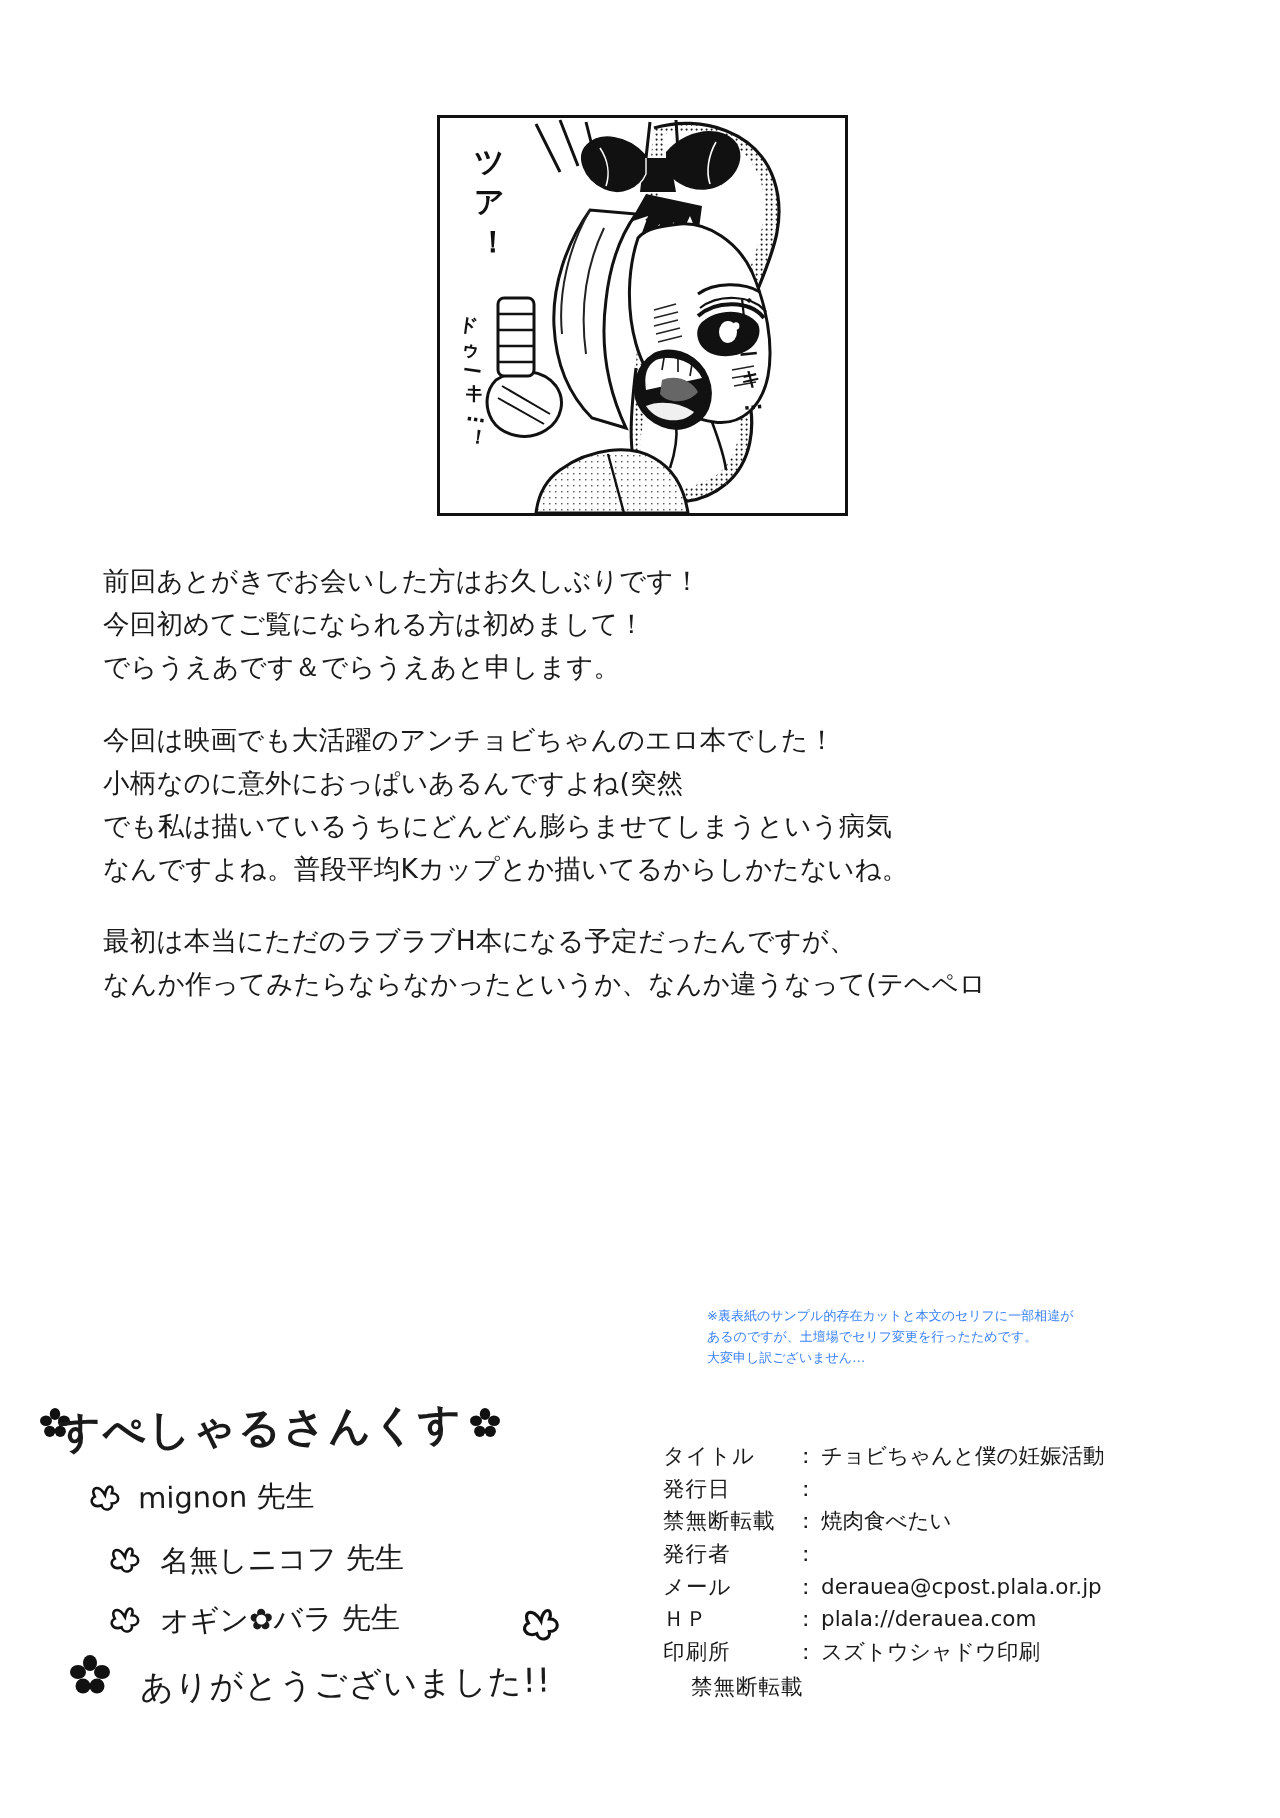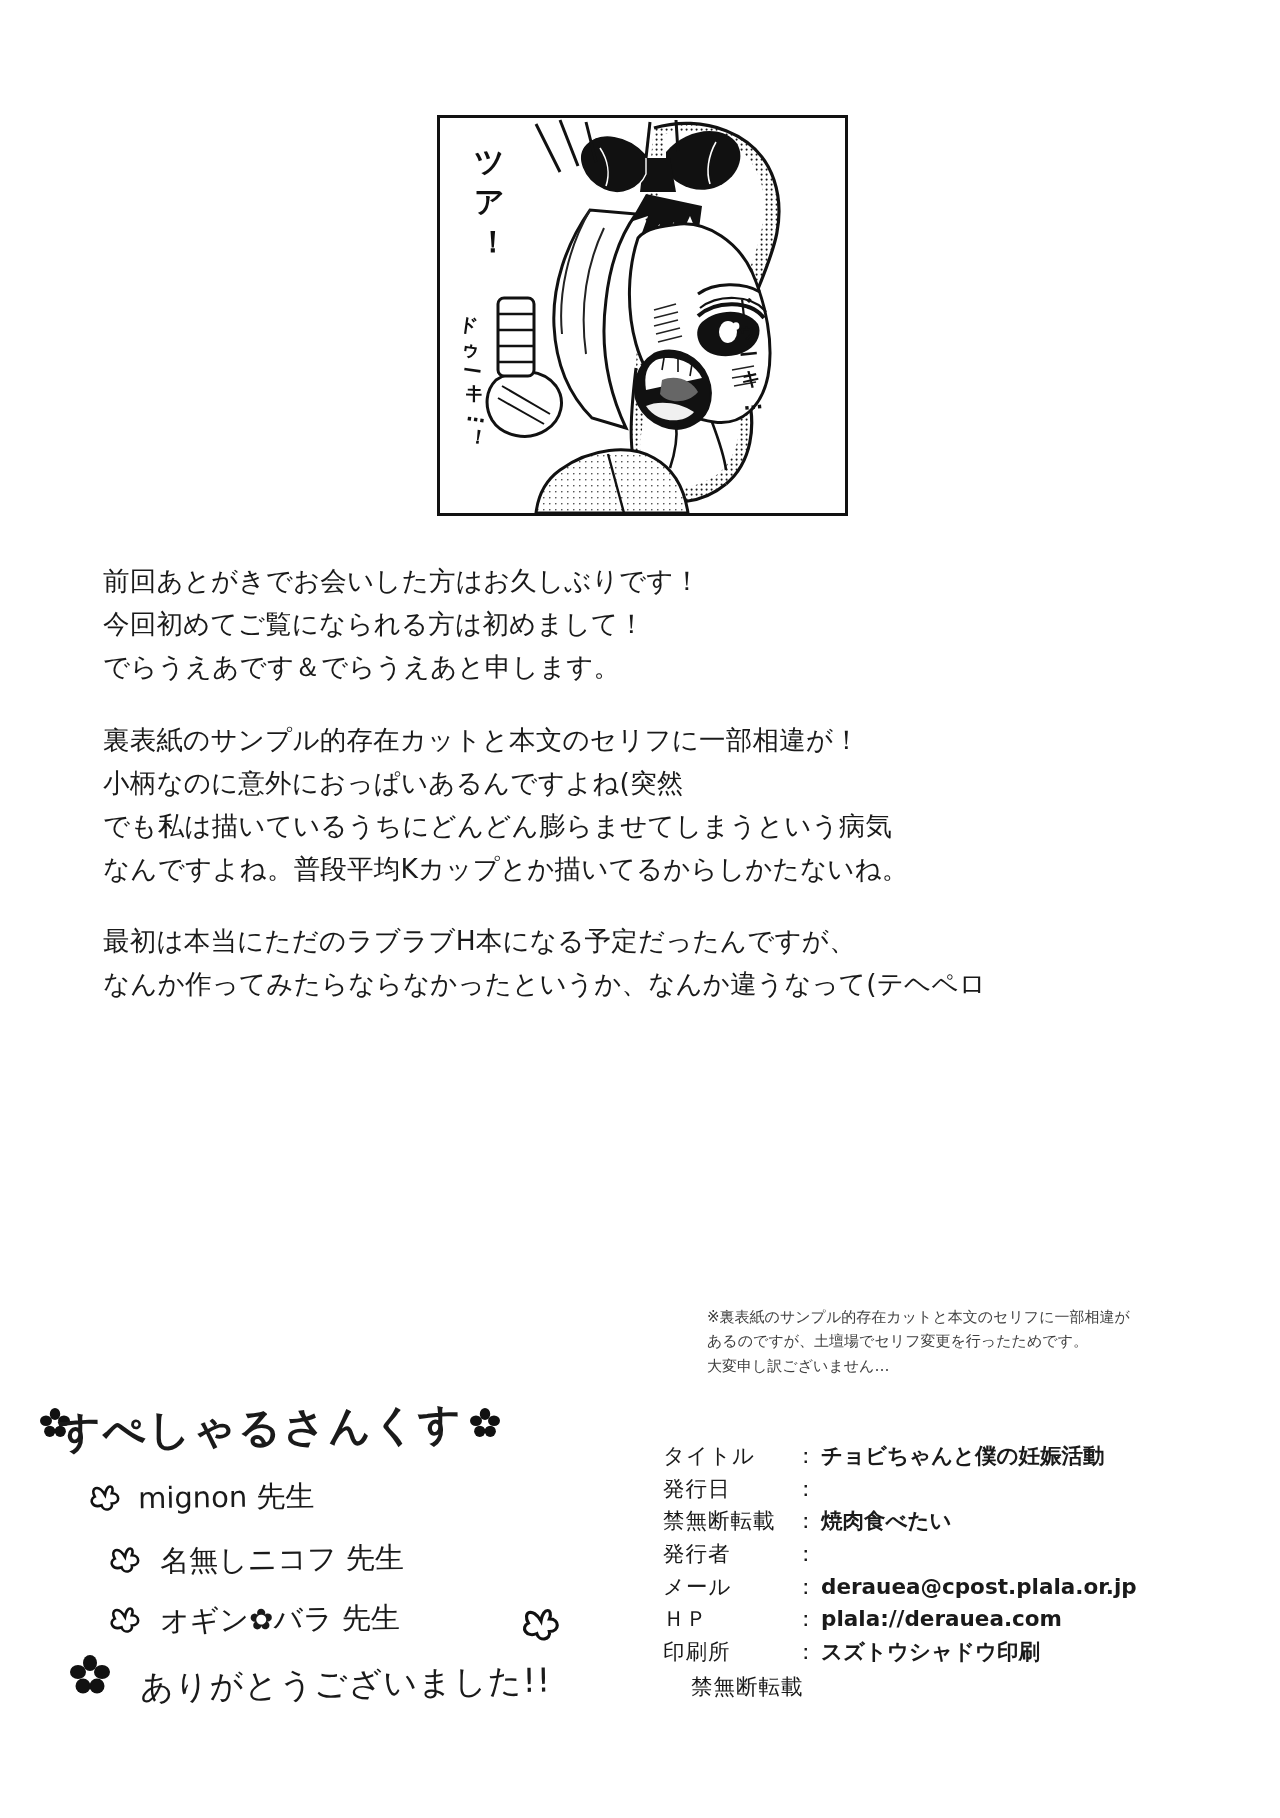--- a/index.html
+++ b/index.html
@@ -50,24 +50,24 @@
     font-family: "DejaVu Sans", "Liberation Sans", sans-serif;
   }
   .afterword p:last-child { margin-bottom: 0; }
 
   
   .note {
     position: absolute;
     left: 707px;
     top: 1305px;
     width: 520px;
-    font-size: 15px;
+    font-size: 13px;
     line-height: 1.62;
     white-space: pre-line;
-    color: #404040;
+    color: #3b82f6;
   }
 
   
   .colophon {
     position: absolute;
     left: 663px;
     top: 1440px;
     width: 560px;
     font-size: 21.5px;
     line-height: 1.52;
@@ -79,21 +79,21 @@
   }
   .colophon-key {
     width: 132px;
     flex: 0 0 132px;
     letter-spacing: 1px;
   }
   .colophon-sep {
     width: 26px;
     flex: 0 0 26px;
   }
-  .colophon-val { flex: 1 1 auto; font-weight: bold; }
+  .colophon-val { flex: 1 1 auto; }
   .colophon-foot {
     margin-top: 2px;
     letter-spacing: 1px;
     margin-left: 28px;
   }
 
   
   .thanks {
     position: absolute;
     left: 40px;
@@ -279,21 +279,21 @@
         </g>
       </g>
     </svg>
   </div>
 </div>
 
 <div class="afterword">
   <p>前回あとがきでお会いした方はお久しぶりです！
 今回初めてご覧になられる方は初めまして！
 でらうえあです＆でらうえあと申します。</p>
-  <p>裏表紙のサンプル的存在カットと本文のセリフに一部相違が！
+  <p>今回は映画でも大活躍のアンチョビちゃんのエロ本でした！
 小柄なのに意外におっぱいあるんですよね(突然
 でも私は描いているうちにどんどん膨らませてしまうという病気
 なんですよね。普段平均Kカップとか描いてるからしかたないね。</p>
   <p>最初は本当にただのラブラブH本になる予定だったんですが、
 なんか作ってみたらならなかったというか、なんか違うなって(テヘペロ</p>
 </div>
 
 <div class="note">※裏表紙のサンプル的存在カットと本文のセリフに一部相違が
 あるのですが、土壇場でセリフ変更を行ったためです。
 大変申し訳ございません…</div>

